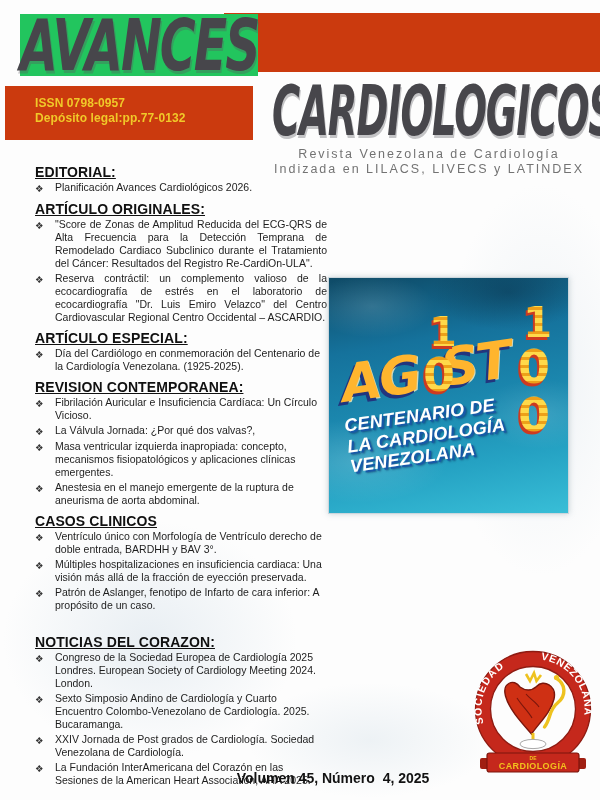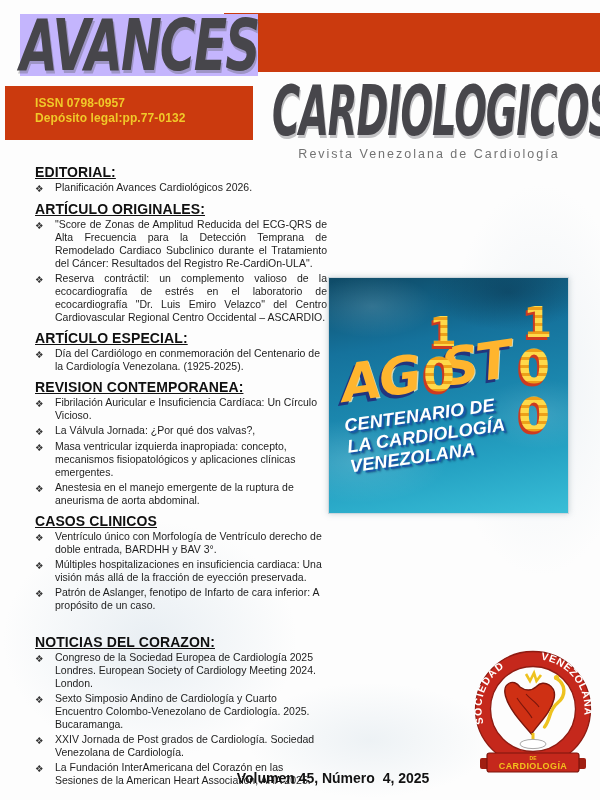--- a/index.html
+++ b/index.html
@@ -11,21 +11,21 @@
   .smudge{position:absolute;pointer-events:none;}
   .smudge.s1{left:-60px;top:470px;width:420px;height:340px;
     background:radial-gradient(closest-side,rgba(185,205,220,.30),rgba(185,205,220,0) 70%);}
   .smudge.s2{left:400px;top:100px;width:280px;height:560px;
     background:radial-gradient(closest-side,rgba(195,212,224,.25),rgba(195,212,224,0) 70%);}
   .smudge.s3{left:200px;top:660px;width:340px;height:160px;
     background:radial-gradient(closest-side,rgba(180,202,216,.22),rgba(180,202,216,0) 72%);}
 
   
   .red-block{position:absolute;left:224px;top:13px;width:376px;height:59px;background:#cb3a0e;}
-  .avances-box{position:absolute;left:20px;top:14px;width:238px;height:62px;background:#c4b5fd;
+  .avances-box{position:absolute;left:20px;top:14px;width:238px;height:62px;background:#22c55e;
     display:flex;align-items:center;overflow:visible;}
   .big-title{font-family:"DejaVu Sans",sans-serif;font-weight:bold;font-style:italic;
     color:#47464b;white-space:nowrap;text-shadow:2px 3px 0 rgba(90,90,95,.35);}
   .avances-text{font-size:72px;letter-spacing:-3px;transform:scaleX(.68);transform-origin:left center;}
   .issn-band{position:absolute;left:5px;top:86px;width:248px;height:54px;background:#cb3a0e;
     box-sizing:border-box;padding:10px 0 0 14px;}
   .issn-line{color:#f0c929;font-weight:bold;font-size:12px;line-height:15px;letter-spacing:.1px;padding-left:16px;}
   .cardio-box{position:absolute;left:256px;top:78px;width:344px;height:66px;display:flex;align-items:center;margin-left:16px;}
   .cardio-text{font-size:70px;letter-spacing:-2px;transform:scaleX(.55);transform-origin:left center;}
   .subtitle{position:absolute;left:258px;top:147px;width:342px;text-align:center;
@@ -95,20 +95,21 @@
   </div>
   <div class="issn-band">
     <div class="issn-line">ISSN 0798-0957</div>
     <div class="issn-line">Depósito legal:pp.77-0132</div>
   </div>
   <div class="cardio-box">
     <span class="big-title cardio-text">CARDIOLOGICOS</span>
   </div>
   <div class="subtitle">
     <div>Revista Venezolana de Cardiología</div>
+    <div>Indizada en LILACS, LIVECS y LATINDEX</div>
   </div>
 
   <div class="toc">
 
     <div class="toc-section">
       <div class="toc-header">EDITORIAL:</div>
       <div class="toc-item">
         <span class="bullet">❖</span>
         <span class="txt">Planificación Avances Cardiológicos 2026.</span>
       </div>

